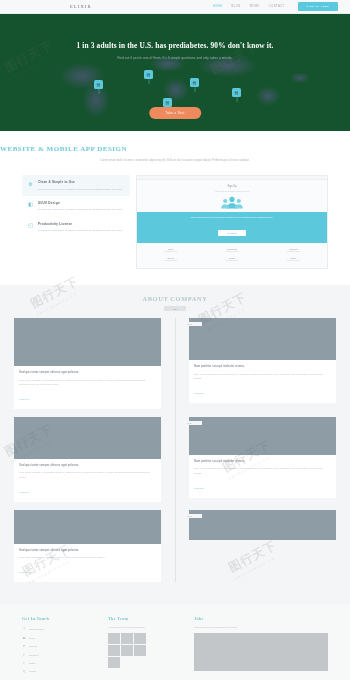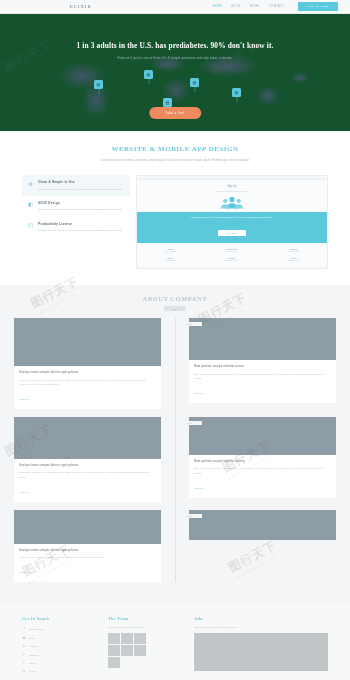--- a/index.html
+++ b/index.html
@@ -64,21 +64,21 @@
   }
   .hero-cta {
     position:absolute; z-index:4; left:50%; transform:translateX(-50%); bottom:12px;
     background:#ef8a5e; color:#fff; font-size:3px; letter-spacing:.4px;
     padding:4px 16px; border-radius:9px;
   }
 
   
   .features { background:#ffffff; padding:14px 0 16px; }
   .sec-title {
-    text-align:center; font-family:"Liberation Serif", serif; font-weight:bold;
+    font-family:"Liberation Serif", serif; font-weight:bold;
     color:#6fc9d8; font-size:7px; letter-spacing:.5px;
   }
   .sec-sub {
     text-align:center; color:#aeb6bd; font-size:2.7px; line-height:1.9;
     margin:5px auto 0; width:210px;
   }
   .feat-wrap { display:flex; gap:6px; padding:0 22px; margin-top:12px; }
   .feat-list { width:108px; }
   .feat-item { display:flex; gap:4px; padding:5px 5px; border-radius:1px; }
   .feat-item.sel { background:#f2f7fa; }

